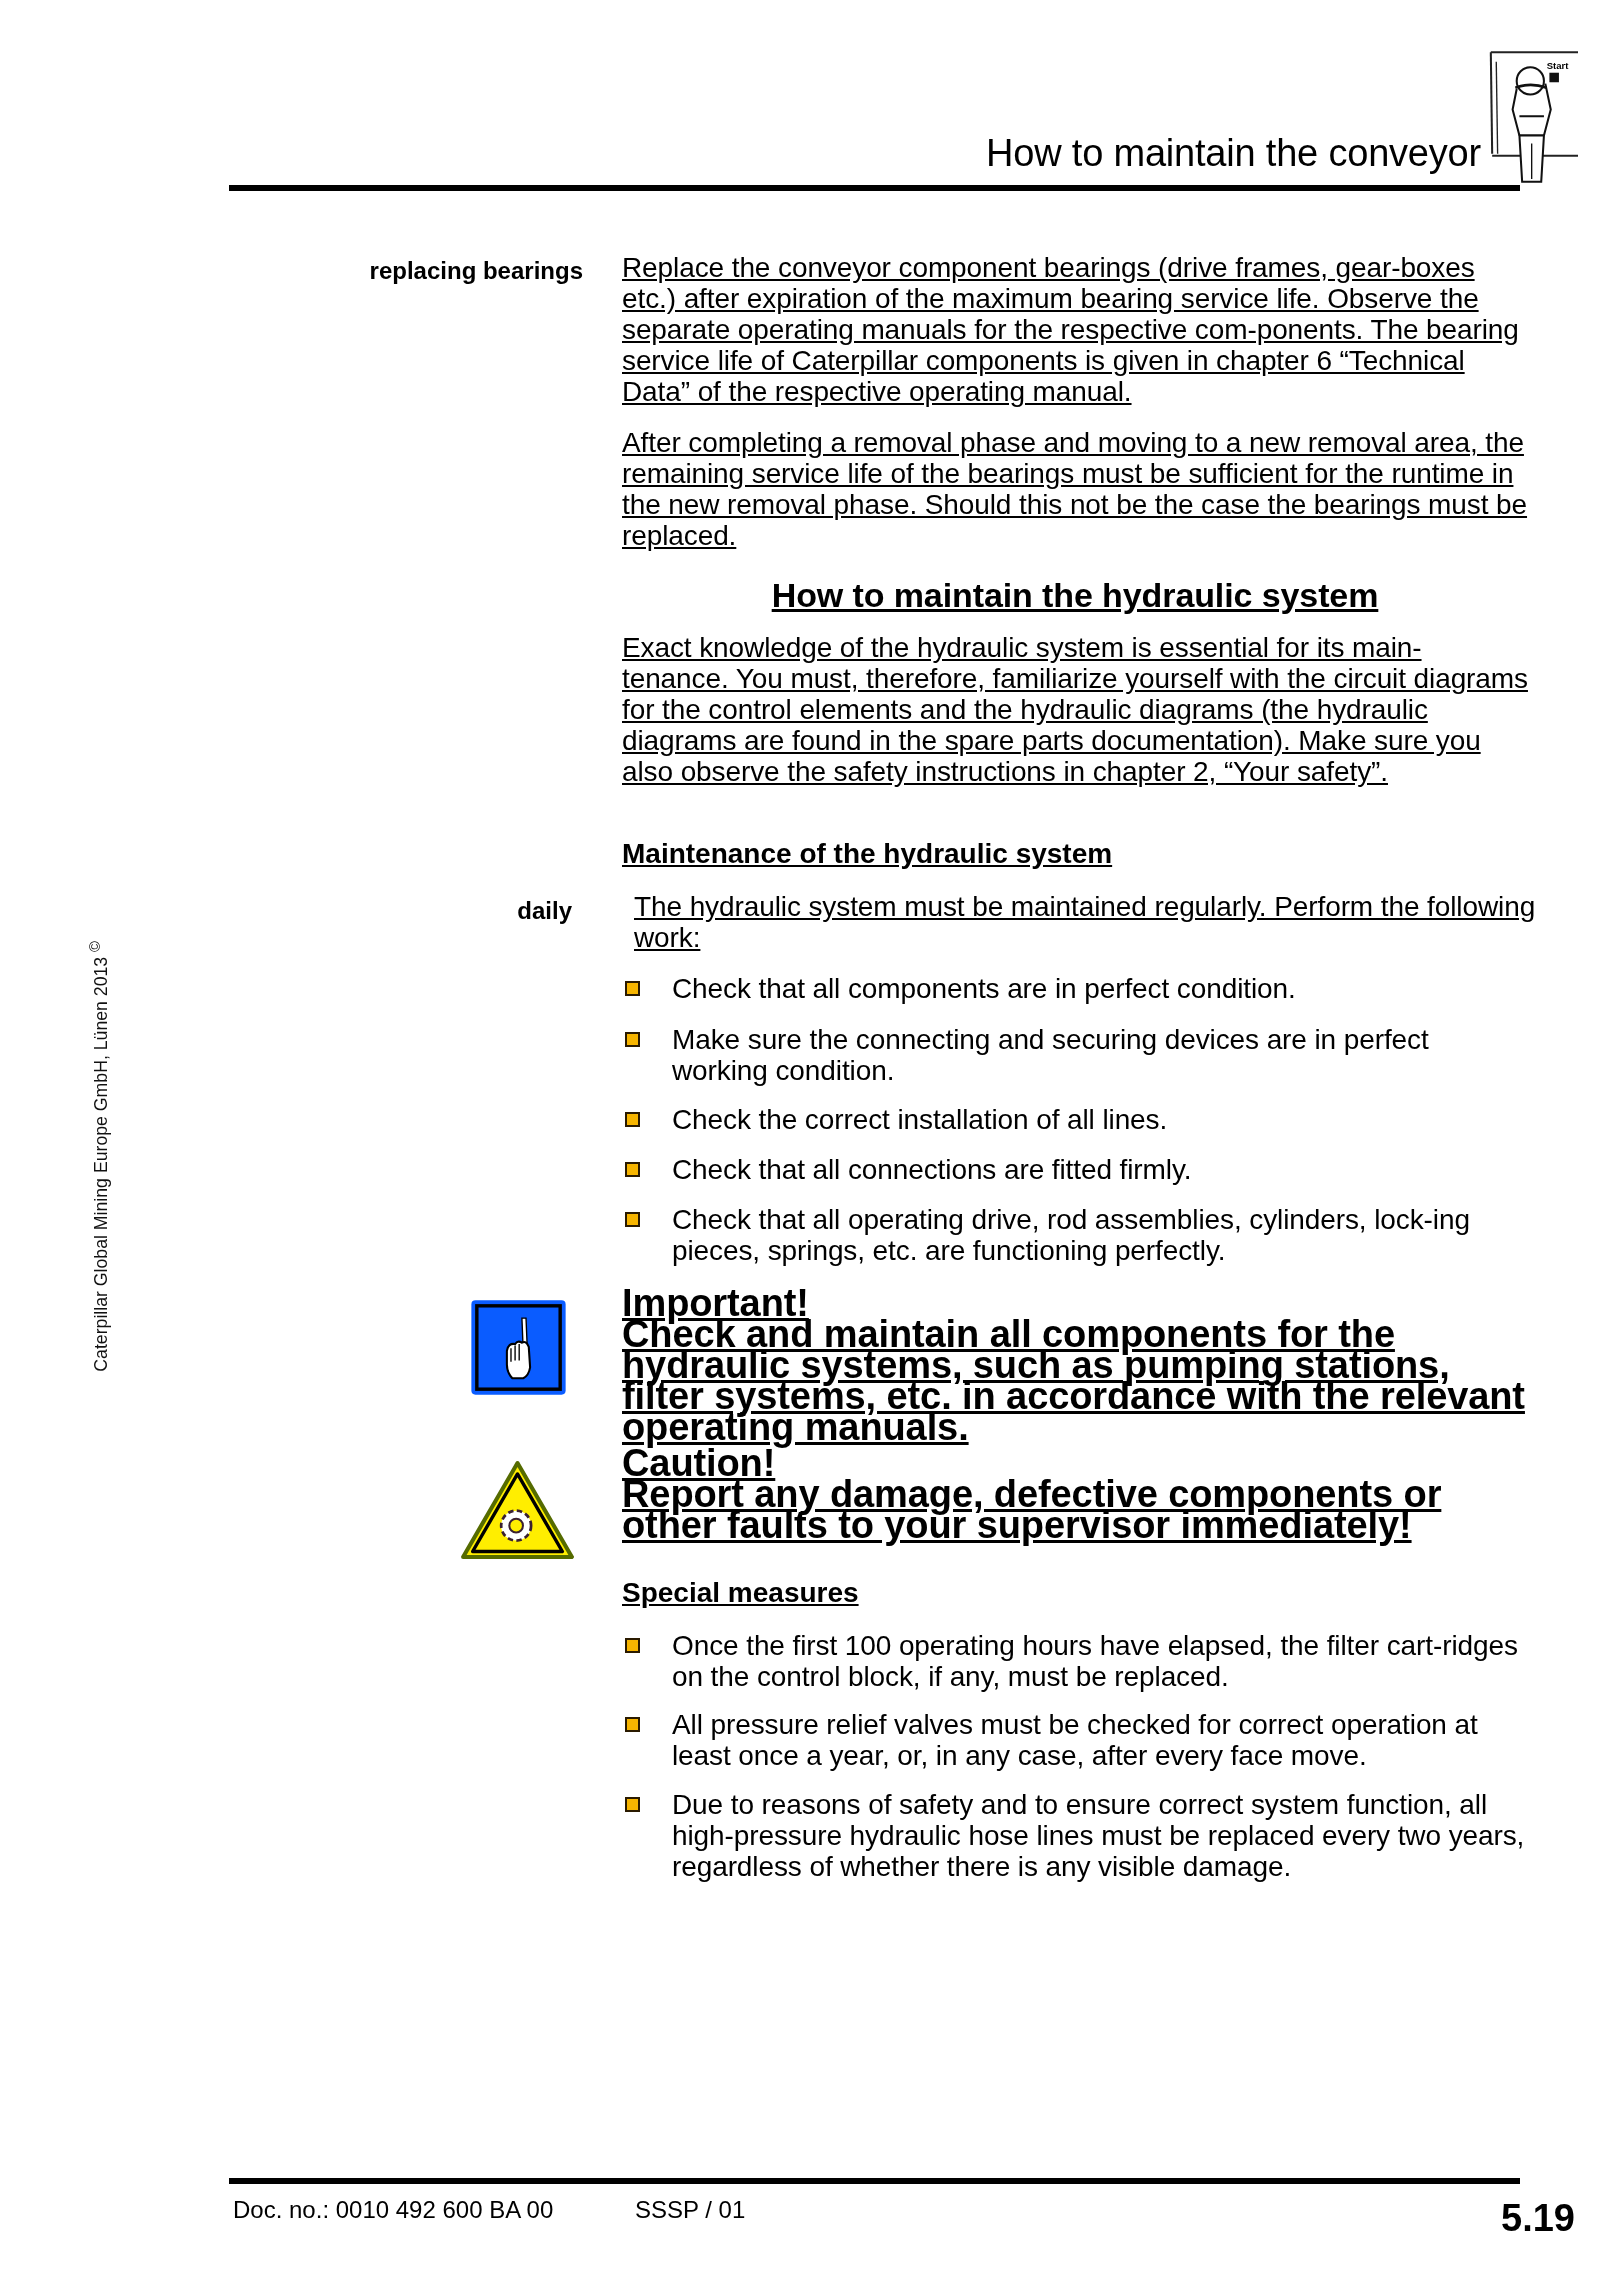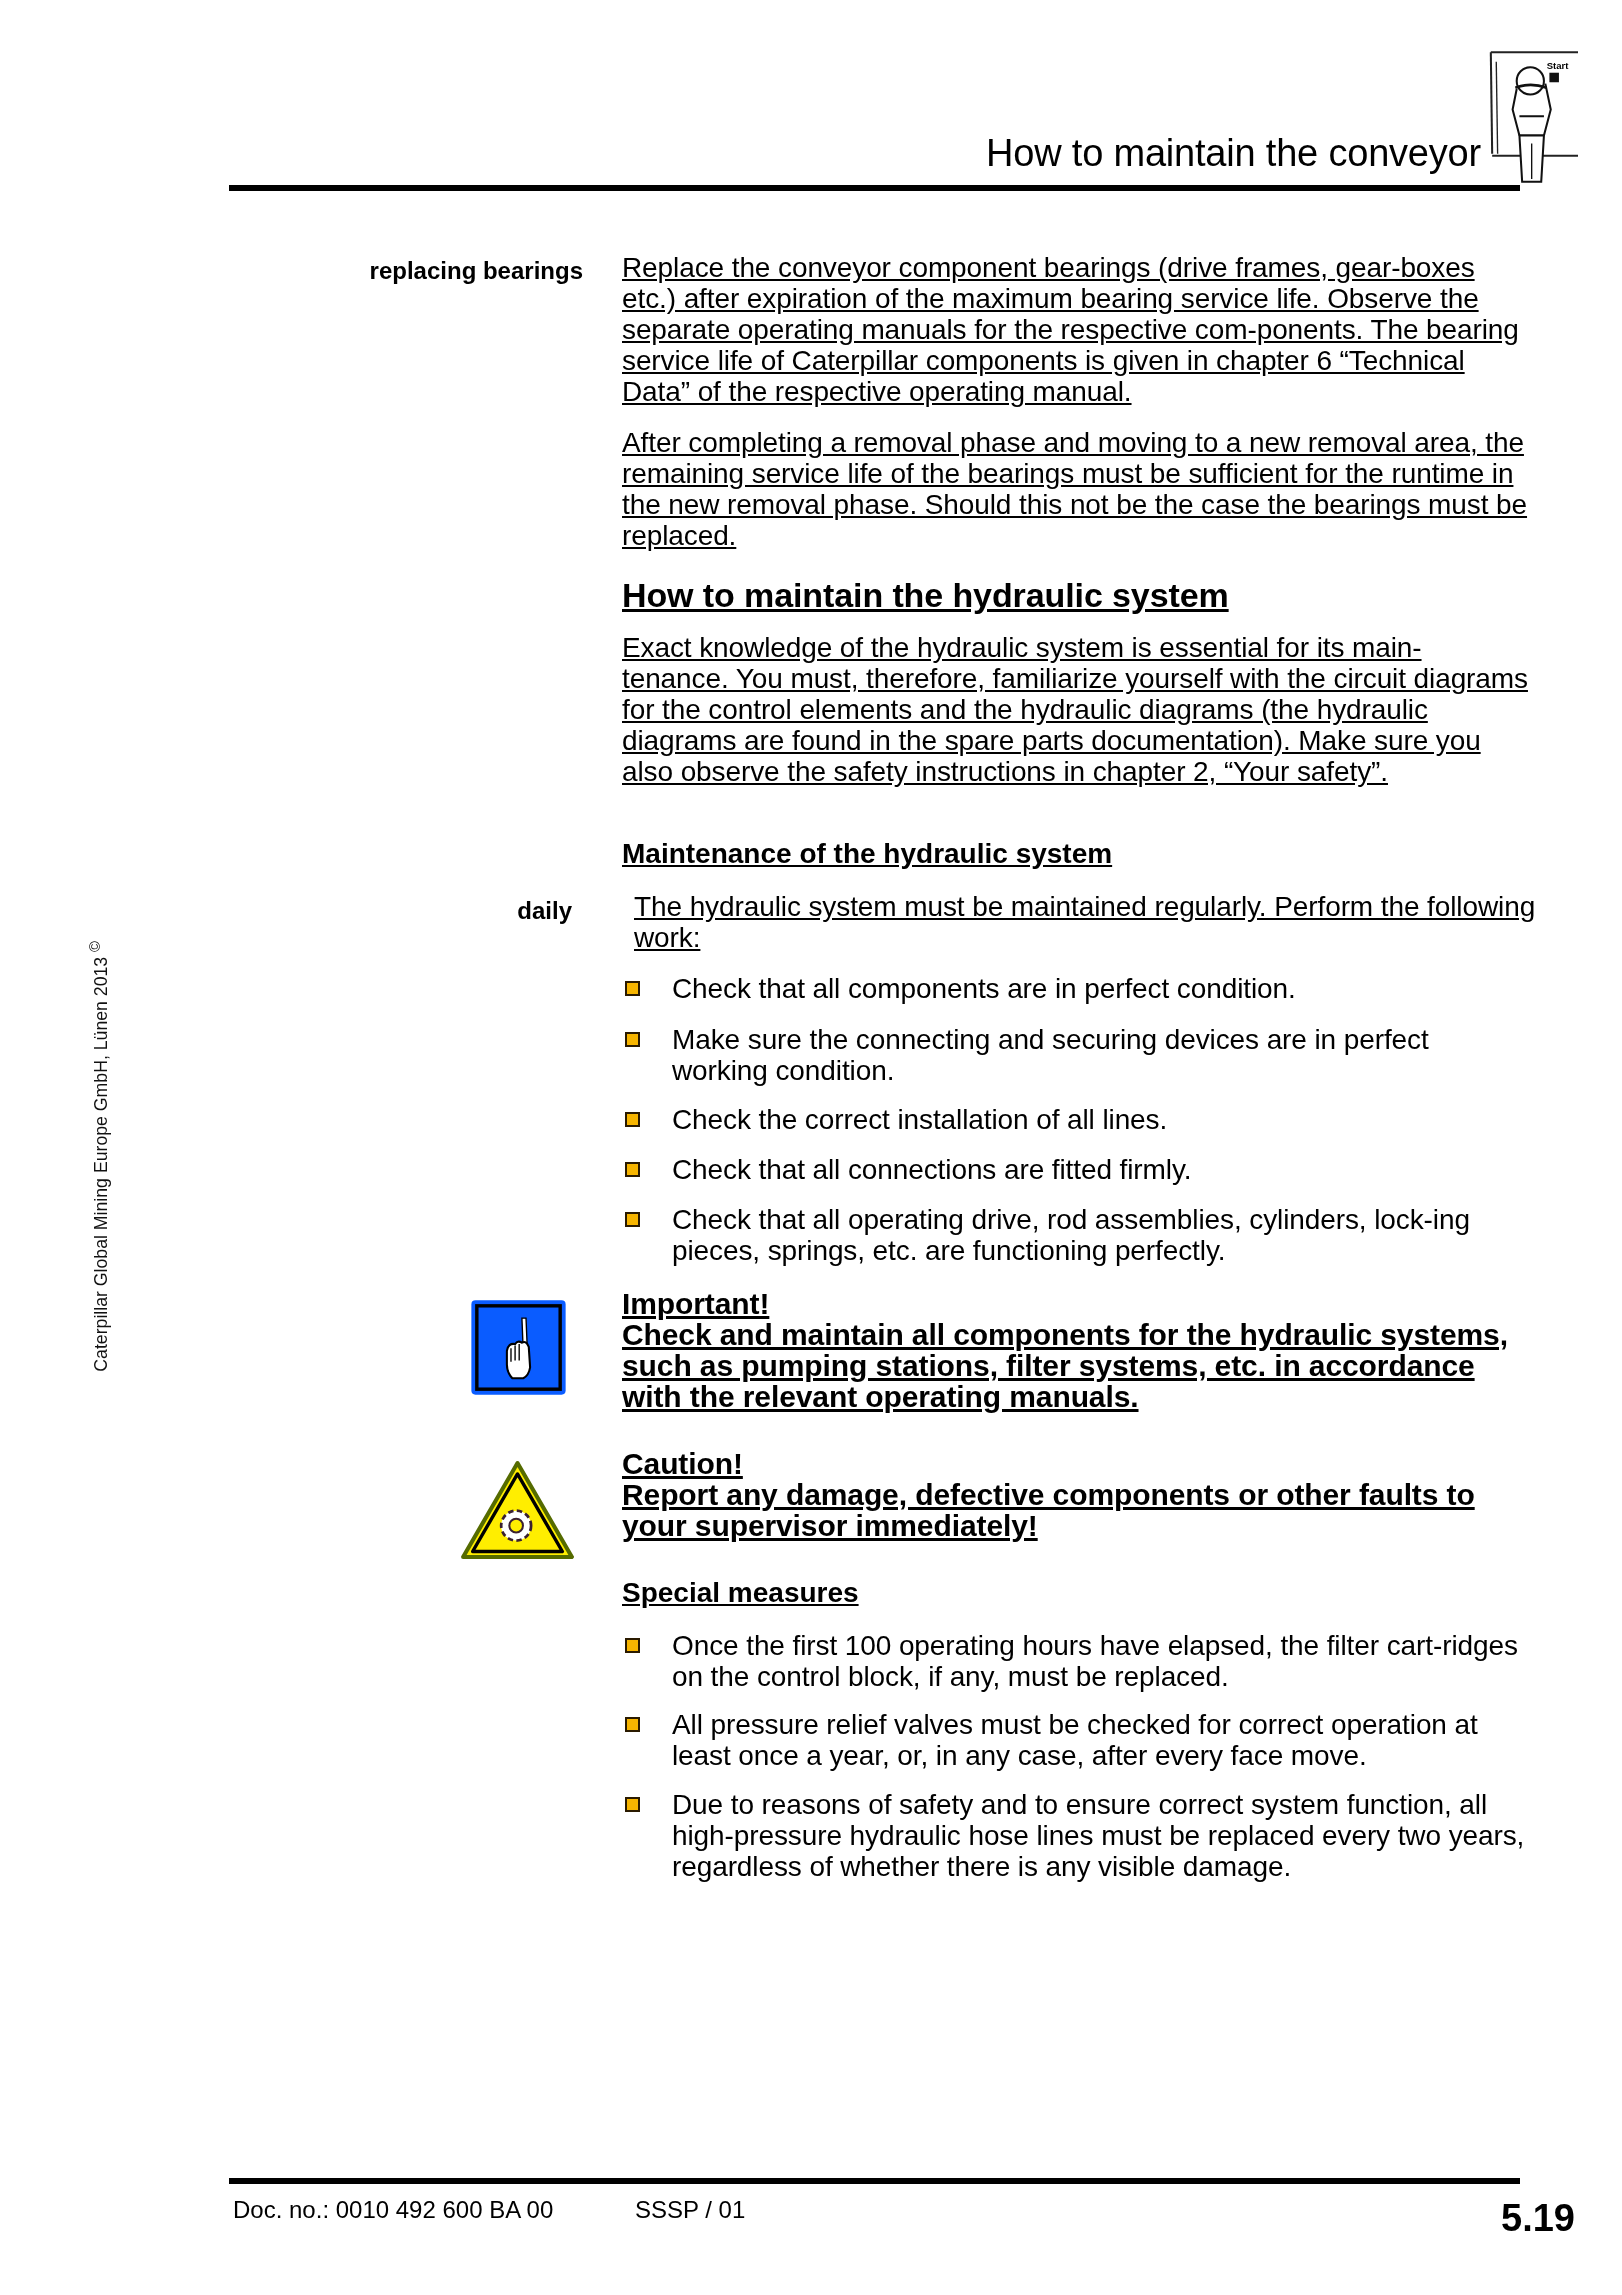--- a/index.html
+++ b/index.html
@@ -10,21 +10,21 @@
   .page-title { left: 682px; width: 799px; top: 129px; text-align: right;
                 font-size: 38px; line-height: 48px; letter-spacing: -0.2px; }
   .header-rule { left: 229px; top: 185px; width: 1291px; height: 5.5px; background: #000; }
   .mascot { left: 1484px; top: 48px; width: 94px; height: 138px; }
 
   .margin-label { font-weight: bold; font-size: 24px; line-height: 30px; text-align: right; }
   .body-col { left: 622px; width: 906px; text-decoration: underline; }
   .para { font-size: 28px; line-height: 31px; margin: 0; letter-spacing: -0.1px; }
   .h2 { font-weight: bold; font-size: 34px; line-height: 41px; letter-spacing: -0.1px; }
   .h3 { font-weight: bold; font-size: 28px; line-height: 33px; }
-  .bold-para { font-weight: bold; font-size: 30px; line-height: 31px; letter-spacing: -0.1px; }
+  .bold-para { font-weight: bold; font-size: 38px; line-height: 31px; letter-spacing: -0.1px; }
 
   .bullet-row { position: absolute; left: 622px; width: 906px; }
   .bullet-box { position: absolute; left: 2.7px; top: 8.2px; width: 15px; height: 15px;
                 background: #f7b500; border: 2px solid #2a1a00; box-sizing: border-box; }
   .bullet-text { position: absolute; left: 50px; width: 859px; font-size: 28px; line-height: 31px; letter-spacing: -0.1px; }
 
   .footer-rule { left: 229px; top: 2178px; width: 1291px; height: 5.5px; background: #000; }
   .footer-text { font-size: 24px; line-height: 27px; }
   .page-number { font-weight: bold; font-size: 38px; line-height: 41px; }
 
@@ -53,21 +53,21 @@
 
 <div class="abs copyright">
   <span>Caterpillar Global Mining Europe GmbH, Lünen 2013</span>
   <sup>©</sup>
 </div>
 
 <div class="abs margin-label" style="left:298px; width:285px; top:256px;">replacing bearings</div>
 <p class="abs body-col para" style="top:252px;">Replace the conveyor component bearings (drive frames, gear-boxes etc.) after expiration of the maximum bearing service life. Observe the separate operating manuals for the respective com-ponents. The bearing service life of Caterpillar components is given in chapter 6 “Technical Data” of the respective operating manual.</p>
 <p class="abs body-col para" style="top:427px;">After completing a removal phase and moving to a new removal area, the remaining service life of the bearings must be sufficient for the runtime in the new removal phase. Should this not be the case the bearings must be replaced.</p>
 
-<div class="abs body-col h2" style="top:575px;">How to maintain the hydraulic system</div>
+<div class="abs body-col h2" style="top:575px;text-align:center;">How to maintain the hydraulic system</div>
 <p class="abs body-col para" style="top:632px;">Exact knowledge of the hydraulic system is essential for its main-tenance. You must, therefore, familiarize yourself with the circuit diagrams for the control elements and the hydraulic diagrams (the hydraulic diagrams are found in the spare parts documentation). Make sure you also observe the safety instructions in chapter 2, “Your safety”.</p>
 <div class="abs body-col h3" style="top:837px;">Maintenance of the hydraulic system</div>
 
 <div class="abs margin-label" style="left:423px; width:149px; top:896px;">daily</div>
 <p class="abs body-col para" style="top:891px;margin-left:12px;">The hydraulic system must be maintained regularly. Perform the following work:</p>
 
 <div class="bullet-row" style="top:973px;">
   <span class="bullet-box"></span>
   <span class="bullet-text">Check that all components are in perfect condition.</span>
 </div>

